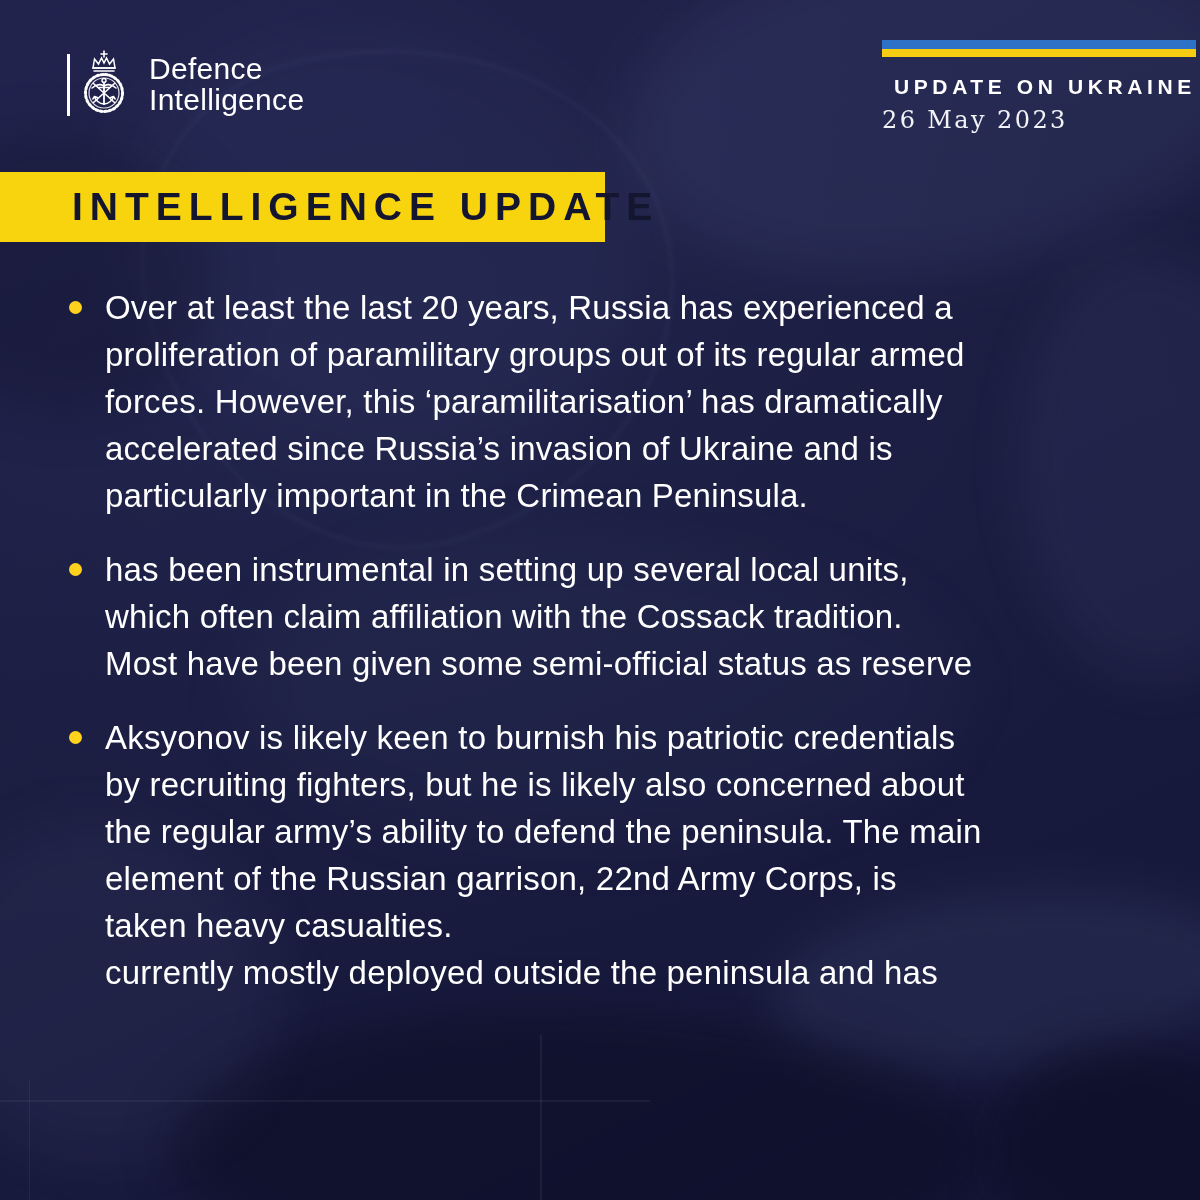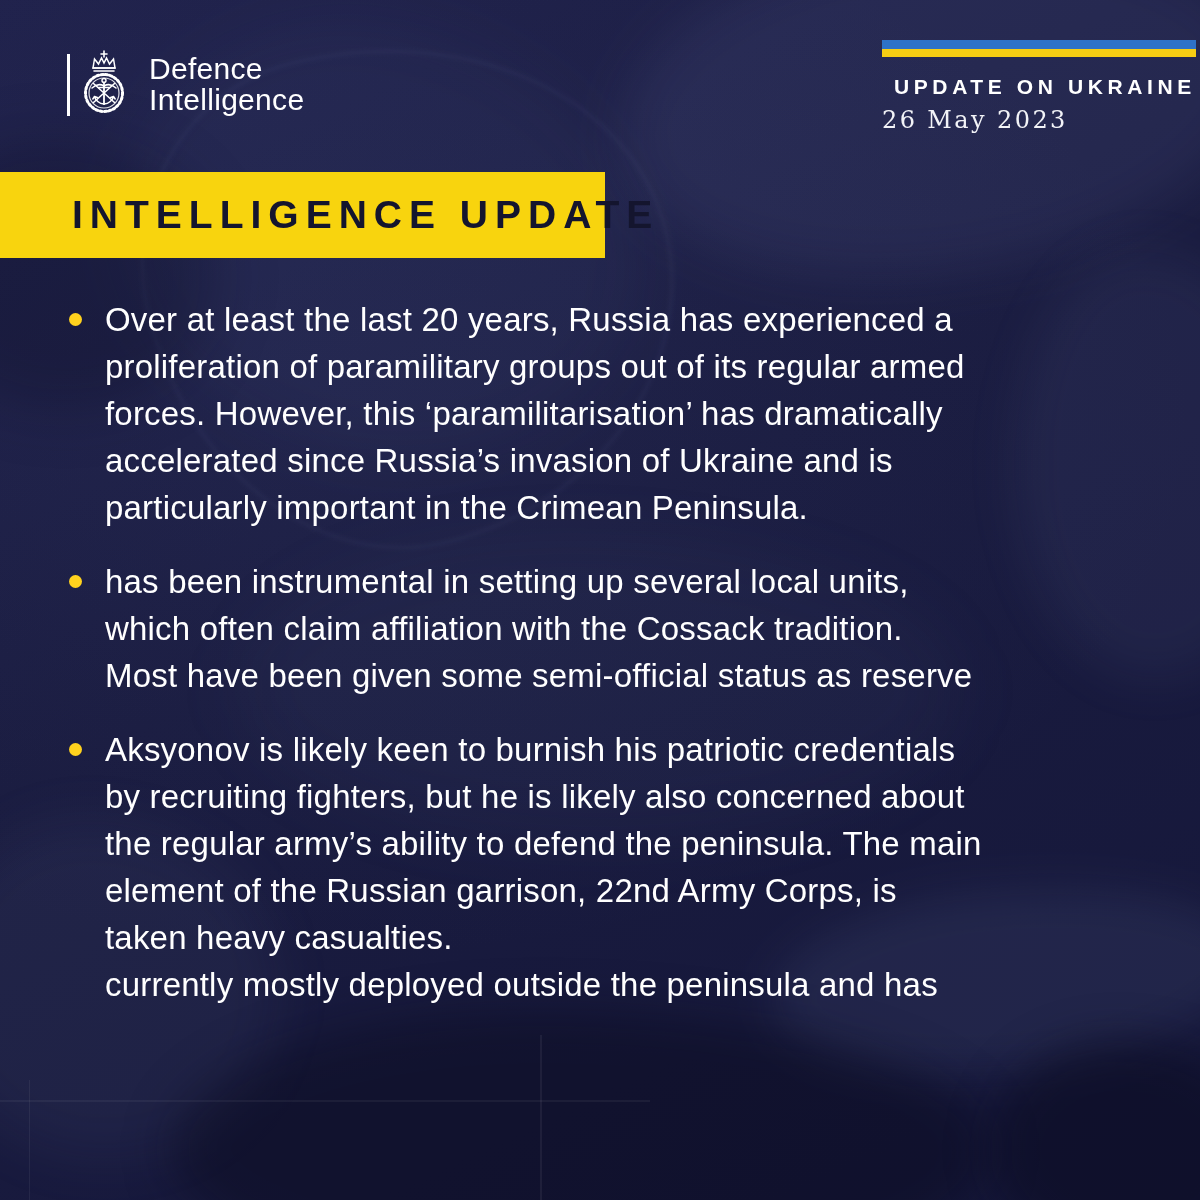--- a/index.html
+++ b/index.html
@@ -38,27 +38,27 @@
   .logo-text{margin-left:20px;margin-top:3px;font-size:30px;line-height:31px;font-weight:400;letter-spacing:0.3px;color:#fff;}
 
   .masthead{position:absolute;left:882px;top:40px;width:318px;}
   .flagbar{width:314px;height:17px;}
   .flag-blue{height:9px;background:var(--c-flag-blue,#2e72c8);}
   .flag-yellow{height:8px;background:var(--c-flag-yellow,#f6cd13);}
   .kicker{margin-top:18px;font-size:21px;font-weight:600;letter-spacing:4.6px;color:#fff;margin-left:12px;}
   .date{margin-top:7px;font-family:"DejaVu Serif", serif;font-size:24px;letter-spacing:2.4px;color:#f2f3f7;}
 
   
-  .banner{position:absolute;left:0;top:172px;width:605px;height:86px;
+  .banner{position:absolute;left:0;top:172px;width:605px;height:70px;
     background:var(--c-banner-bg,#f8d40e);display:flex;align-items:center;}
   .banner-title{padding-left:72px;font-size:39px;font-weight:800;letter-spacing:7px;
     color:var(--c-banner-text,#14152e);white-space:nowrap;}
 
   
-  .bullets{position:absolute;left:62px;top:296px;width:1090px;list-style:none;margin:0;padding:0;}
+  .bullets{position:absolute;left:62px;top:284px;width:1090px;list-style:none;margin:0;padding:0;}
   .bullets li{position:relative;padding-left:43px;margin:0 0 27px 0;
     font-size:33px;line-height:47px;letter-spacing:0.2px;color:#fff;}
   .bullets li::before{content:"";position:absolute;left:7px;top:17px;width:13px;height:13px;
     border-radius:50%;background:var(--c-bullet-dot,#ffd21e);}
   .bullets .ln{display:block;}
 </style>
 </head>
 <body>
 
 <div class="canvas">

